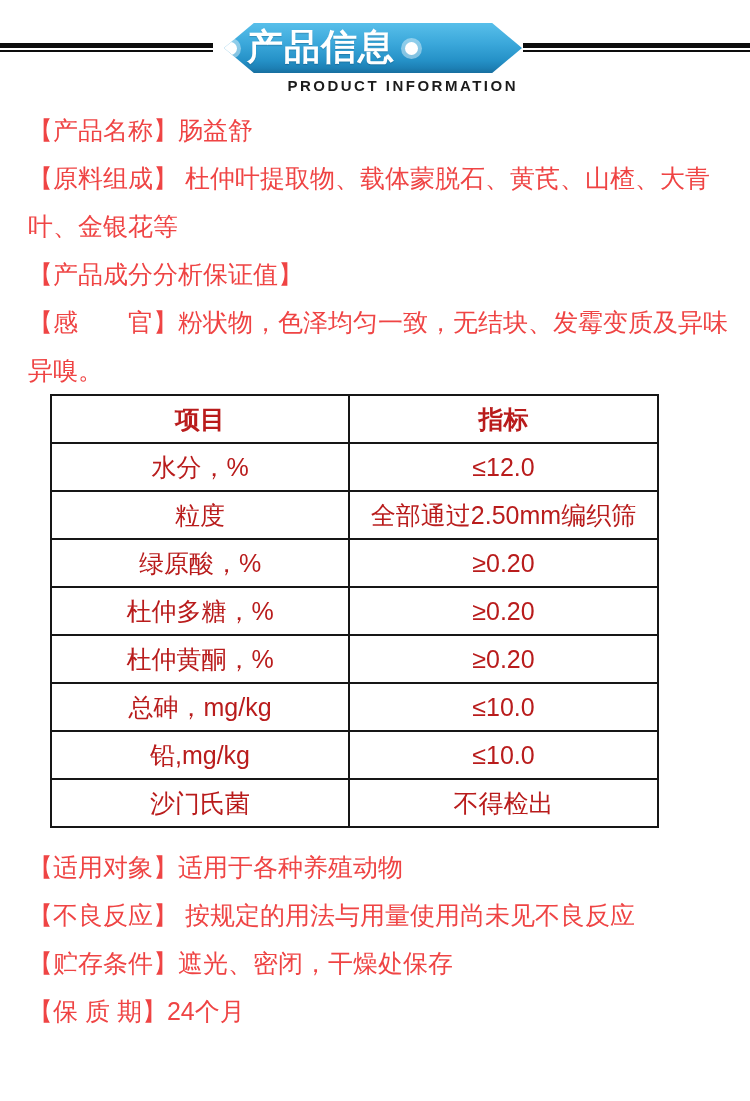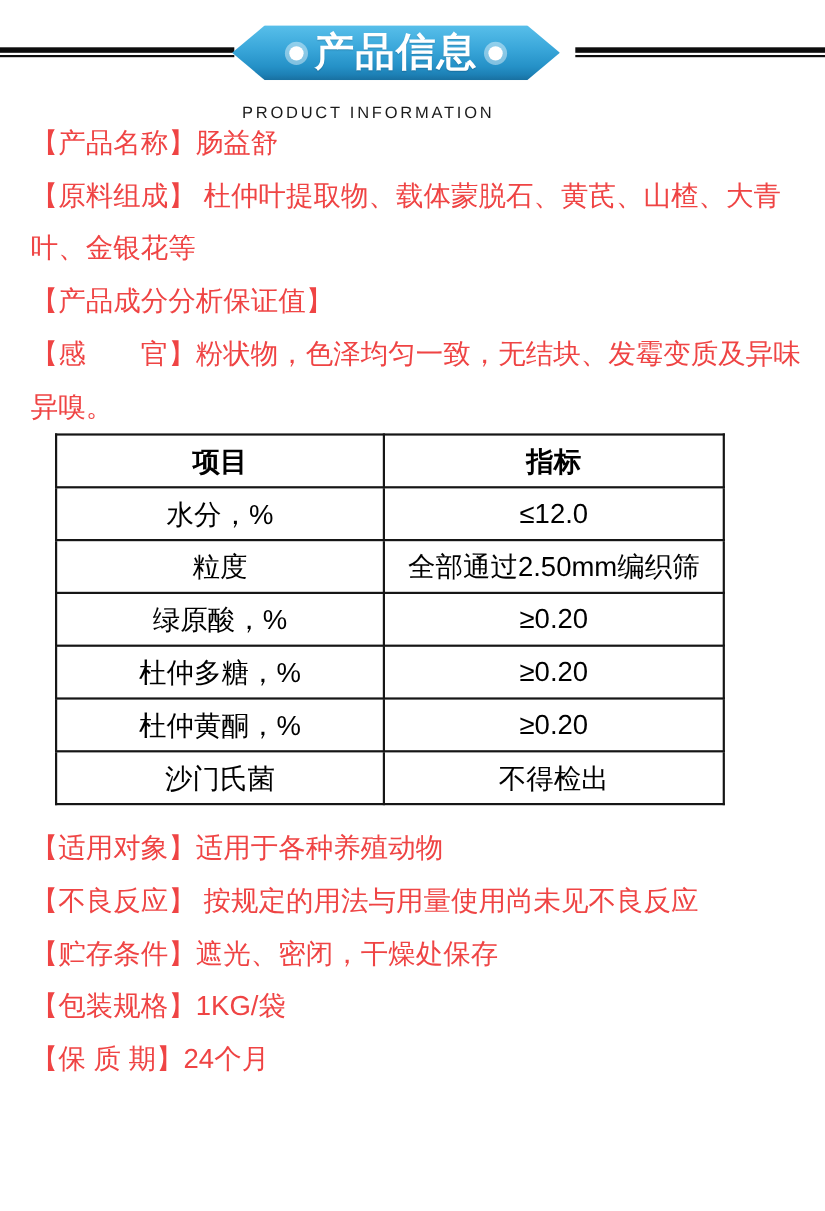--- a/index.html
+++ b/index.html
@@ -16,41 +16,41 @@
   .header { position: relative; height: 106px; }
 
   .hline { position: absolute; top: 43px; }
   .hline .thick { height: 5px; background: #0d0d0d; }
   .hline .gap   { height: 2px; }
   .hline .thin  { height: 2px; background: #0d0d0d; }
   .hline.left  { left: 0; width: 213px; }
   .hline.right { left: 523px; width: 227px; }
 
   .banner {
-    position: absolute; left: 211px; top: 23px;
+    position: absolute; left: 224px; top: 23px;
     width: 298px; height: 50px;
     clip-path: polygon(0 50%, 10% 0, 90% 0, 100% 50%, 90% 100%, 10% 100%);
     background: linear-gradient(180deg, #58bfea 0%, #3aa7da 42%, #2591c7 75%, #1d80b5 90%, #186f9f 100%);
-    display: flex; align-items: center; justify-content: center; gap: 10px;
+    display: flex; align-items: center; gap: 10px;
   }
   .banner-title {
     color: #ffffff; font-size: 36px; font-weight: bold;
     line-height: 1; letter-spacing: 1px; padding-bottom: 3px;
     text-shadow: 0 1px 1px rgba(0,40,70,0.25);
   }
   .dot {
     width: 13px; height: 13px; border-radius: 50%;
     background: #ffffff;
     box-shadow: 0 0 0 4px rgba(255,255,255,0.42);
     flex: 0 0 auto;
   }
   .subtitle {
-    position: absolute; top: 94px; left: 220px; width: 298px;
-    text-align: left; white-space: nowrap;
-    font-size: 15px; font-weight: 400; letter-spacing: 2.5px;
+    position: absolute; top: 77px; left: 220px; width: 298px;
+    text-align: right; white-space: nowrap;
+    font-size: 15px; font-weight: 700; letter-spacing: 2.5px;
     color: #1b1b1b;
   }
 
   
   .content {
     padding: 0 20px 0 28px;
     font-size: 25px; line-height: 48px; color: #ef4444;
   }
   .content p { margin: 0; white-space: pre-wrap; }
   .content.bottom { margin-top: 15px; }
@@ -59,21 +59,21 @@
   .gtable {
     border-collapse: collapse; table-layout: fixed;
     margin-left: 50px; width: 607px;
   }
   .gtable col.c1 { width: 298px; }
   .gtable col.c2 { width: 309px; }
   .gtable th, .gtable td {
     border: 2px solid #161616;
     height: 48px; padding: 0 20px;
     text-align: center; vertical-align: middle;
-    font-size: 25px; color: #000000;
+    font-size: 25px; color: #b91c1c;
     overflow: hidden; white-space: nowrap;
   }
   .gtable th { font-weight: bold; }
 </style>
 </head>
 <body>
 
 <div class="header">
   <div class="hline left">
     <div class="thick"></div>
@@ -126,25 +126,32 @@
     </tr>
     <tr>
       <td>杜仲多糖，%</td>
       <td>≥0.20</td>
     </tr>
     <tr>
       <td>杜仲黄酮，%</td>
       <td>≥0.20</td>
     </tr>
     <tr>
+      <td>总砷，mg/kg</td>
+      <td>≤10.0</td>
+    </tr>
+    <tr>
+      <td>铅,mg/kg</td>
+      <td>≤10.0</td>
+    </tr>
+    <tr>
       <td>沙门氏菌</td>
       <td>不得检出</td>
     </tr>
   </tbody>
 </table>
 
 <div class="content bottom">
   <p>【适用对象】适用于各种养殖动物</p>
   <p>【不良反应】 按规定的用法与用量使用尚未见不良反应</p>
   <p>【贮存条件】遮光、密闭，干燥处保存</p>
-  <p>【包装规格】1KG/袋</p>
   <p>【保 质 期】24个月</p>
 </div>
 
 </body></html>

